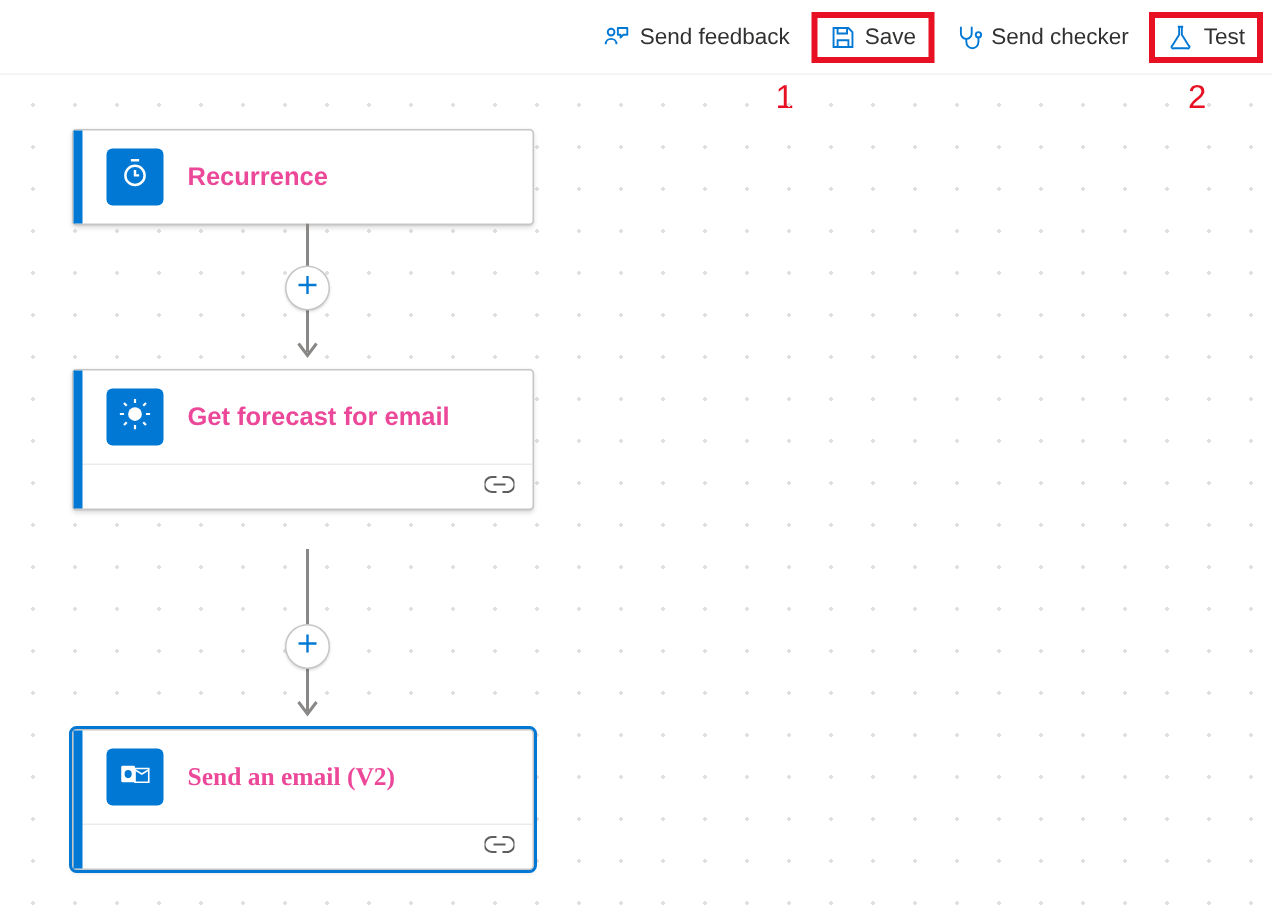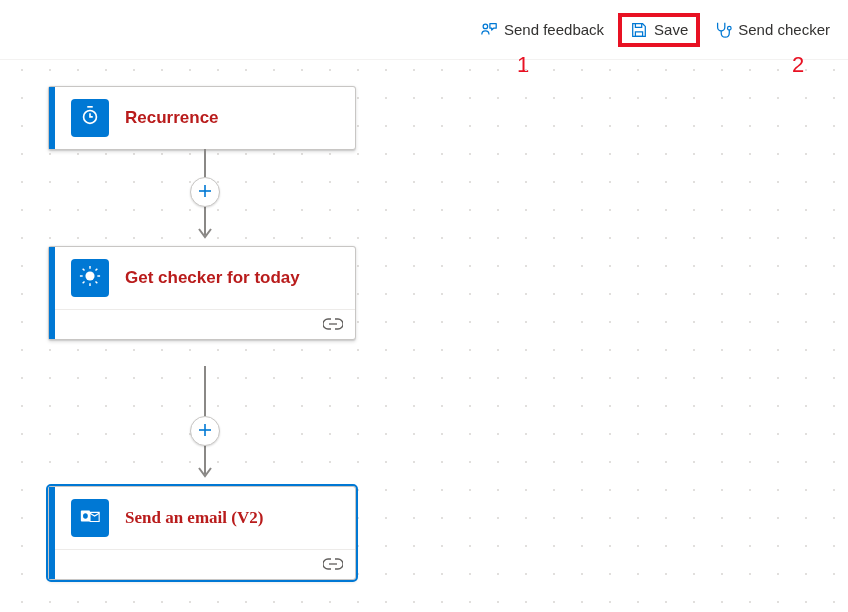--- a/index.html
+++ b/index.html
@@ -6,21 +6,21 @@
   --blue:#0078d4; --blue-dark:#005a9e; --text:#323130; --muted:#605e5c;
   --border:#c8c6c4; --surface:#ffffff; --accent-red:#e81123; --dot:#e1dfdd;
 }
 *{box-sizing:border-box;}
 body{
   margin:0; width:848px; height:612px; position:relative;
   font-family:"Segoe UI",Arial,sans-serif; color:var(--text);
   background:var(--surface); overflow:hidden;
 }
 .toolbar{
-  height:60px; display:flex; align-items:center; justify-content:flex-end;
+  height:50px; display:flex; align-items:center; justify-content:flex-end;
   gap:6px; padding-right:8px; background:var(--surface);
   border-bottom:1px solid #f3f2f1;
   padding-left:16px;
 }
 .tool-btn{
   display:flex; align-items:center; gap:6px; padding:6px 10px;
   font-size:15px; color:var(--text); cursor:pointer; background:none;
   border:none;
 }
 .tool-btn .icon{width:18px;height:18px;display:flex;align-items:center;justify-content:center;}
@@ -35,21 +35,21 @@
 .card{
   position:absolute; width:308px; background:var(--surface);
   border:1px solid var(--border); border-radius:3px;
   box-shadow:0 0.3px 0.9px rgba(0,0,0,.1),0 1.6px 3.6px rgba(0,0,0,.13);
 }
 .card .stripe{position:absolute;top:0;left:0;bottom:0;width:6px;background:var(--blue);}
 .card.selected{outline:2px solid var(--blue);font-family:Liberation Serif, serif;}
 .card-row{display:flex; align-items:center; gap:16px; padding:12px 16px 12px 22px;}
 .badge{width:38px;height:38px;border-radius:4px;display:flex;align-items:center;justify-content:center;flex:none;}
 .badge svg{fill:#fff;}
-.card-title{font-size:17px; font-weight:600; color:#b91c1c; line-height:1.3;}
+.card-title{font-size:17px; font-weight:600; color:#ec4899; line-height:1.3;}
 .footer{border-top:1px solid #edebe9; height:30px; display:flex; align-items:center; justify-content:flex-end; padding-right:12px;}
 .footer .link-icon{color:var(--muted);}
 .connector{position:absolute;}
 .connector svg{display:block;}
 .plus-btn{
   position:absolute; width:30px; height:30px; border-radius:50%;
   background:var(--surface); border:1px solid var(--border);
   box-shadow:0 1px 2px rgba(0,0,0,.15);
   display:flex; align-items:center; justify-content:center; cursor:pointer;
   color:var(--blue); font-size:20px; font-weight:300;
@@ -91,20 +91,30 @@
           <g fill="none" stroke="#0078d4" stroke-width="1.4">
             <path d="M4 2v5a4 4 0 0 0 8 0V2"></path>
             <path d="M8 11v2c0 3 2 5 4.5 5S17 16 17 13v-3"></path>
             <circle cx="17" cy="8" r="2"></circle>
           </g>
         </svg>
     </span>
     <span>Send checker</span>
   </button>
 
+  <button class="tool-btn callout">
+    <span class="icon">
+      <svg viewBox="0 0 20 20" width="18" height="18">
+          <g fill="none" stroke="#0078d4" stroke-width="1.4">
+            <path d="M8 2h4M9 2v6l-5 8a1 1 0 0 0 1 2h10a1 1 0 0 0 1-2l-5-8V2"></path>
+          </g>
+        </svg>
+    </span>
+    <span>Test</span>
+  </button>
 </div>
 
 <span class="annot" style="left:517px; top:52px;">1</span>
 <span class="annot" style="left:792px; top:52px;">2</span>
 
 <div class="canvas">
   <div class="flow">
 
     <div class="card" style="left:48px; top:38px;">
       <div class="stripe"></div>
@@ -152,21 +162,21 @@
                     <line x1="1" y1="12" x2="4" y2="12"></line>
                     <line x1="20" y1="12" x2="23" y2="12"></line>
                     <line x1="4" y1="4" x2="6" y2="6"></line>
                     <line x1="18" y1="18" x2="20" y2="20"></line>
                     <line x1="4" y1="20" x2="6" y2="18"></line>
                     <line x1="18" y1="6" x2="20" y2="4"></line>
                   </g>
                 </g>
               </svg></span>
         </div>
-        <div class="card-title" style="max-width:200px">Get checker for today</div>
+        <div class="card-title" style="max-width:200px">Get forecast for email</div>
       </div>
       <div class="footer">
         <span class="link-icon"><svg width="20" height="12" viewBox="0 0 20 12">
               <g fill="none" stroke="#605e5c" stroke-width="1.3">
                 <path d="M8 1H5a5 5 0 0 0 0 10h3"></path>
                 <path d="M12 1h3a5 5 0 0 1 0 10h-3"></path>
                 <line x1="6" y1="6" x2="14" y2="6"></line>
               </g>
             </svg></span>
       </div>

